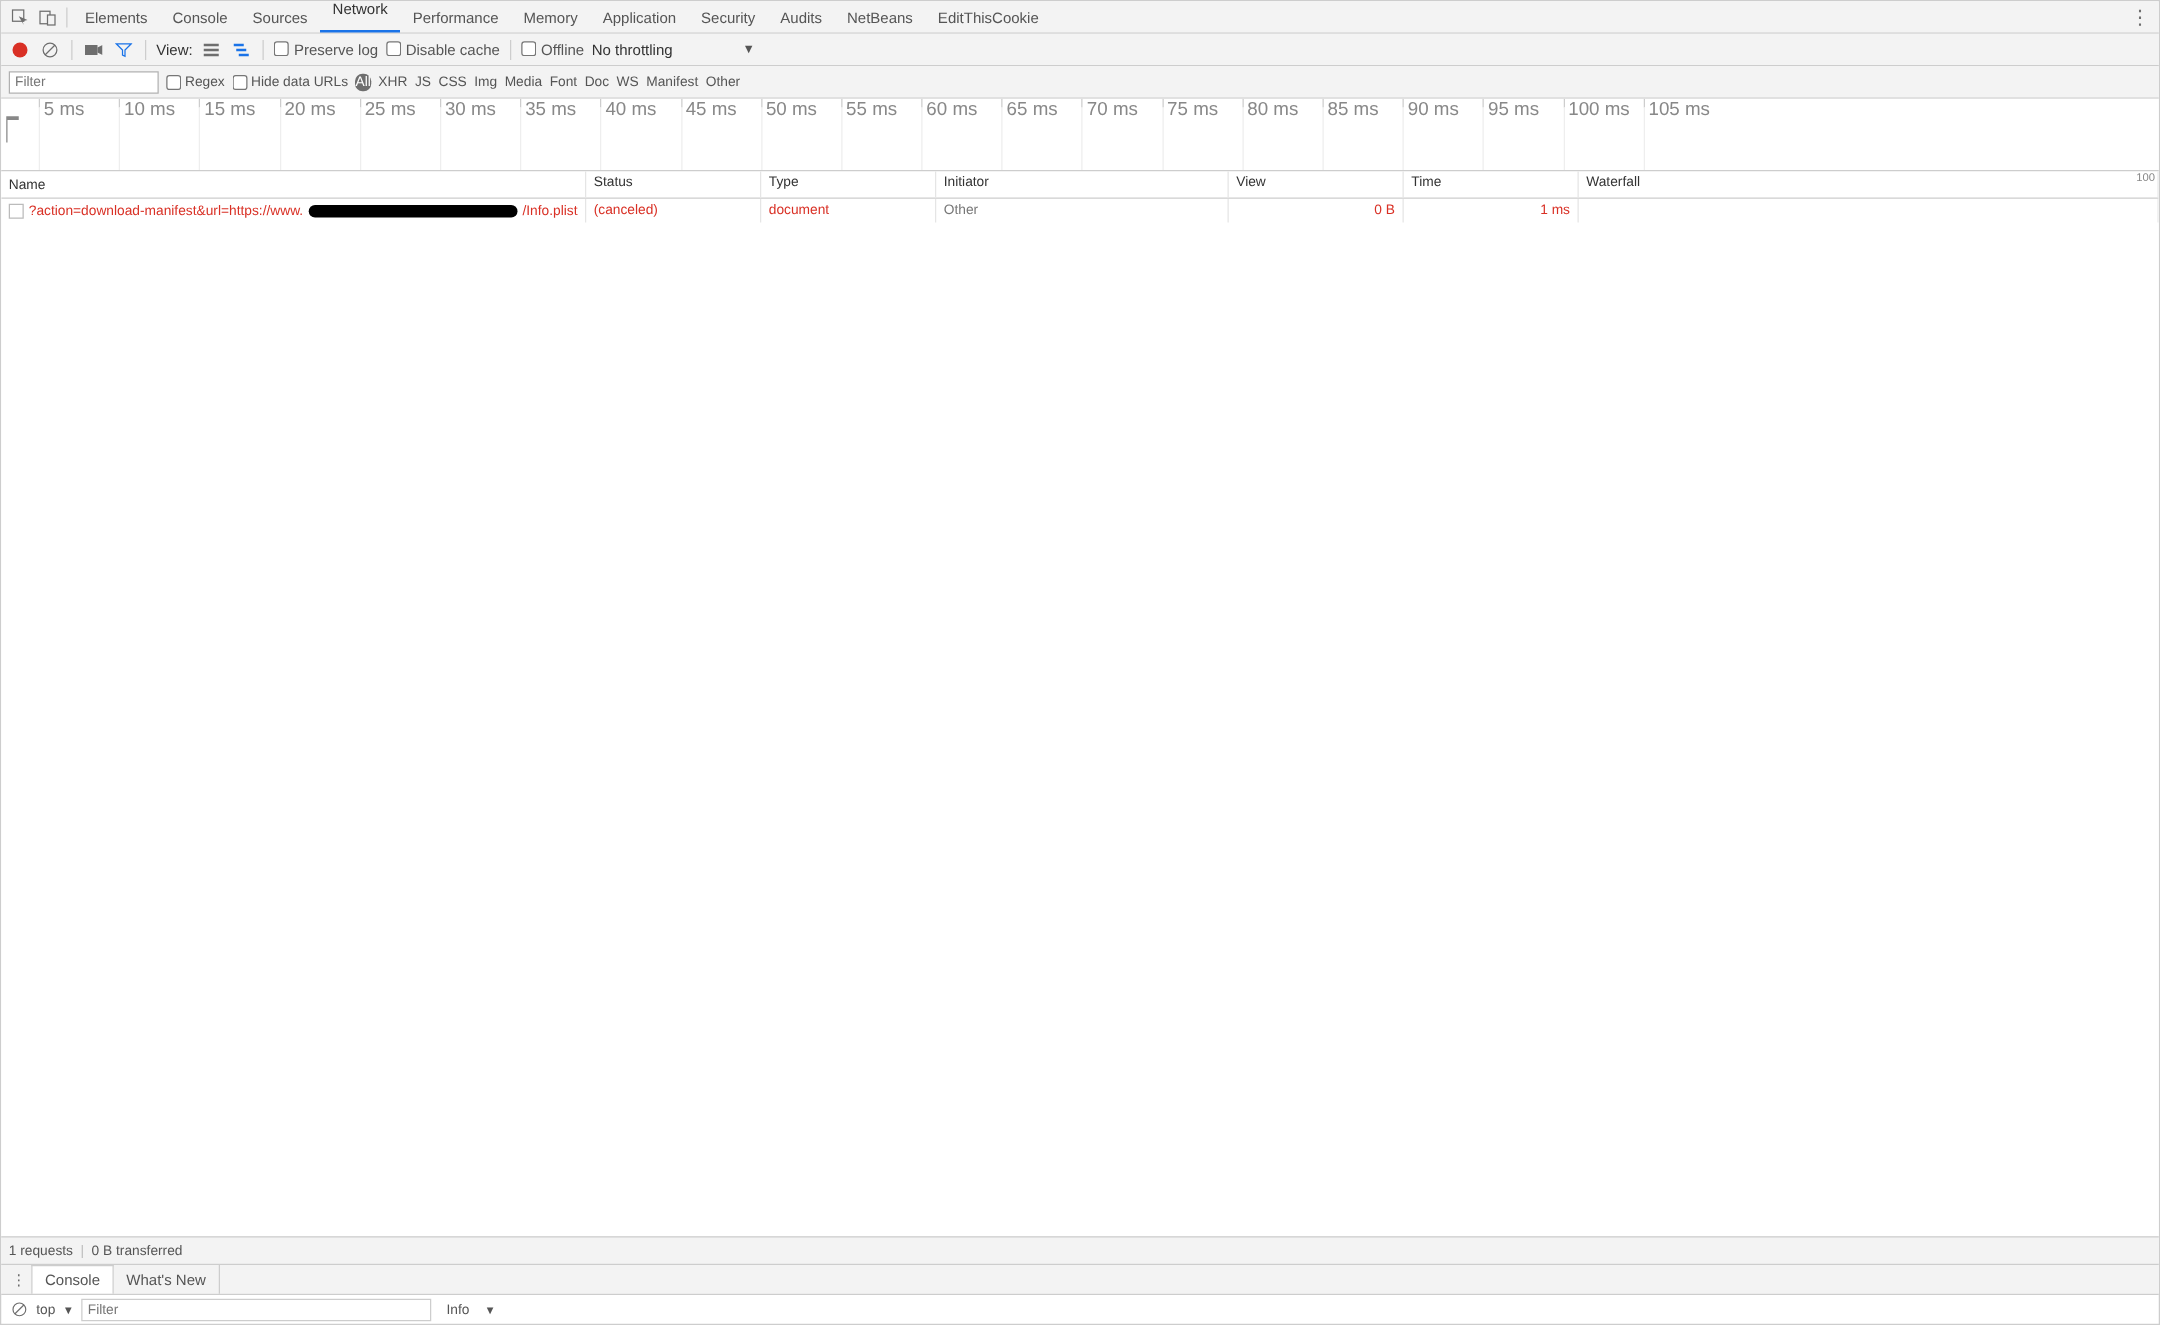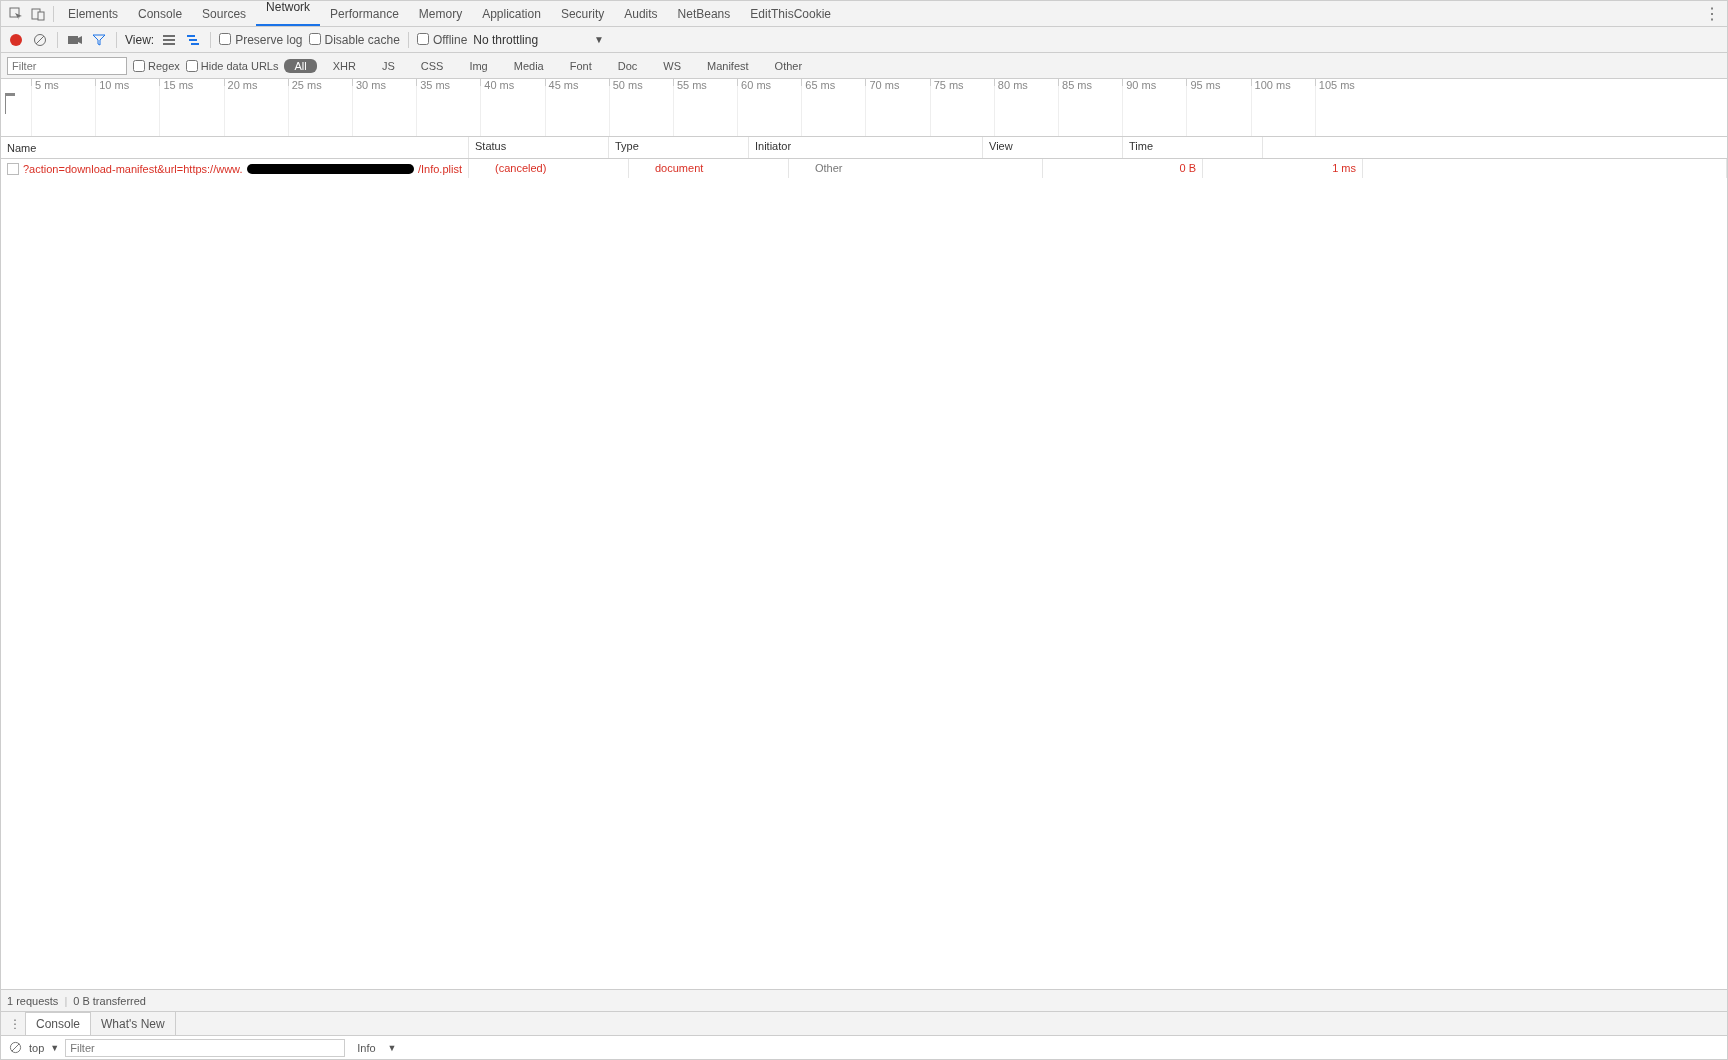--- a/index.html
+++ b/index.html
@@ -77,33 +77,33 @@
   gap: 6px;
   font-size: 11px;
 }
 .filterbar input[type="text"] {
   height: 18px; width: 120px;
   border: 1px solid #b0b0b0; padding: 0 4px; font-size: 11px;
   background: #fff;
 }
 .filterbar label { display:flex; align-items:center; gap:3px; color:#555; }
 .type-pill {
-  padding: 1px 10px; cursor:pointer; color:#555; border-radius:6px;
+  padding: 1px 0; cursor:pointer; color:#555; border-radius:6px;
 }
 .type-pill.active { background:#6e6e6e; color:#fff; }
 
 
 .timeline {
   height: 58px;
   border-bottom: 1px solid #cdcdcd;
   position: relative;
   background:#fff;
   overflow:hidden;
 }
-.tick { position:absolute; top:0; font-size:11px; color:#888; border-left:1px solid #cdcdcd; height:7px; padding-left:3px; }
+.tick { position:absolute; top:0; font-size:15px; color:#888; border-left:1px solid #cdcdcd; height:7px; padding-left:3px; }
 .tick-line { position:absolute; top:7px; bottom:0; width:1px; background:#eee; }
 .timeline .marker-wrap { position:absolute; left:4px; top:14px; }
 .timeline .marker-top { width:10px; height:3px; background:#888; }
 .timeline .marker-stem { width:1px; height:18px; background:#888; margin-left:0; }
 
 
 .req-table {
   flex:1;
   display:flex;
   flex-direction:column;
@@ -131,21 +131,20 @@
 .col-initiator { width:234px; }
 .col-size { width:140px; text-align:right; }
 .col-time { width:140px; text-align:right; }
 .col-waterfall { flex:1; min-width:100px; }
 
 .req-body { flex:1; overflow:auto; }
 .req-row {
   display:flex;
   height:19px;
   font-size:11px;
-  gap:20px;
 }
 .req-row.canceled { color:#d93025; }
 .req-row .file-icon {
   width:12px; height:12px; border:1px solid #bbb; background:#fff; flex-shrink:0;
 }
 .redacted {
   display:inline-block;
   width:200px;
   height:10px;
   background:#000;
@@ -366,20 +365,24 @@
     </div>
 
   <div class="req-table">
     <div class="req-header">
       <div class="col col-name">Name</div>
       <div class="col col-status">Status</div>
       <div class="col col-type">Type</div>
       <div class="col col-initiator">Initiator</div>
       <div class="col col-size" style="text-align:left">View</div>
       <div class="col col-time" style="text-align:left">Time</div>
+      <div class="col col-waterfall" style="position:relative">
+        <span>Waterfall</span>
+        <span class="tick-label-right">100</span>
+      </div>
     </div>
     <div class="req-body">
       <div class="req-row canceled">
         <div class="col col-name">
           <span class="file-icon"></span>
           <span>?action=download-manifest&amp;url=https://www.</span>
             <span class="redacted"></span>
             <span>/Info.plist</span>
         </div>
         <div class="col col-status">(canceled)</div>

